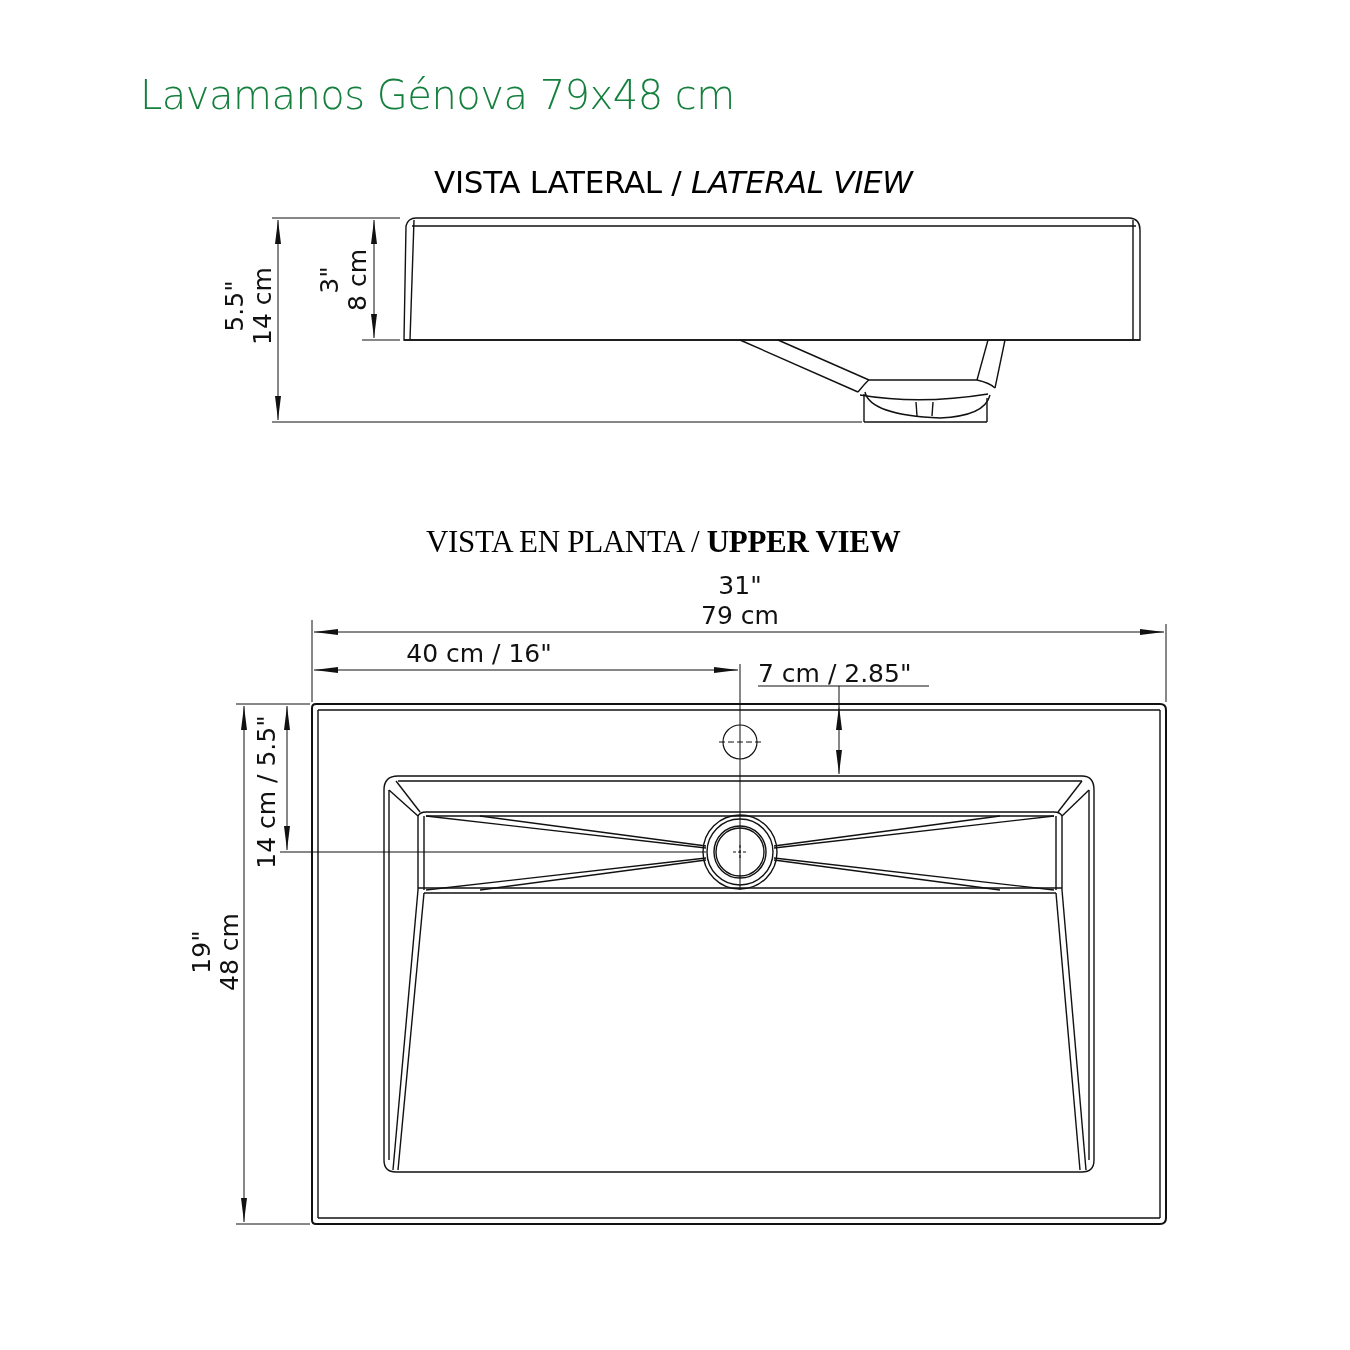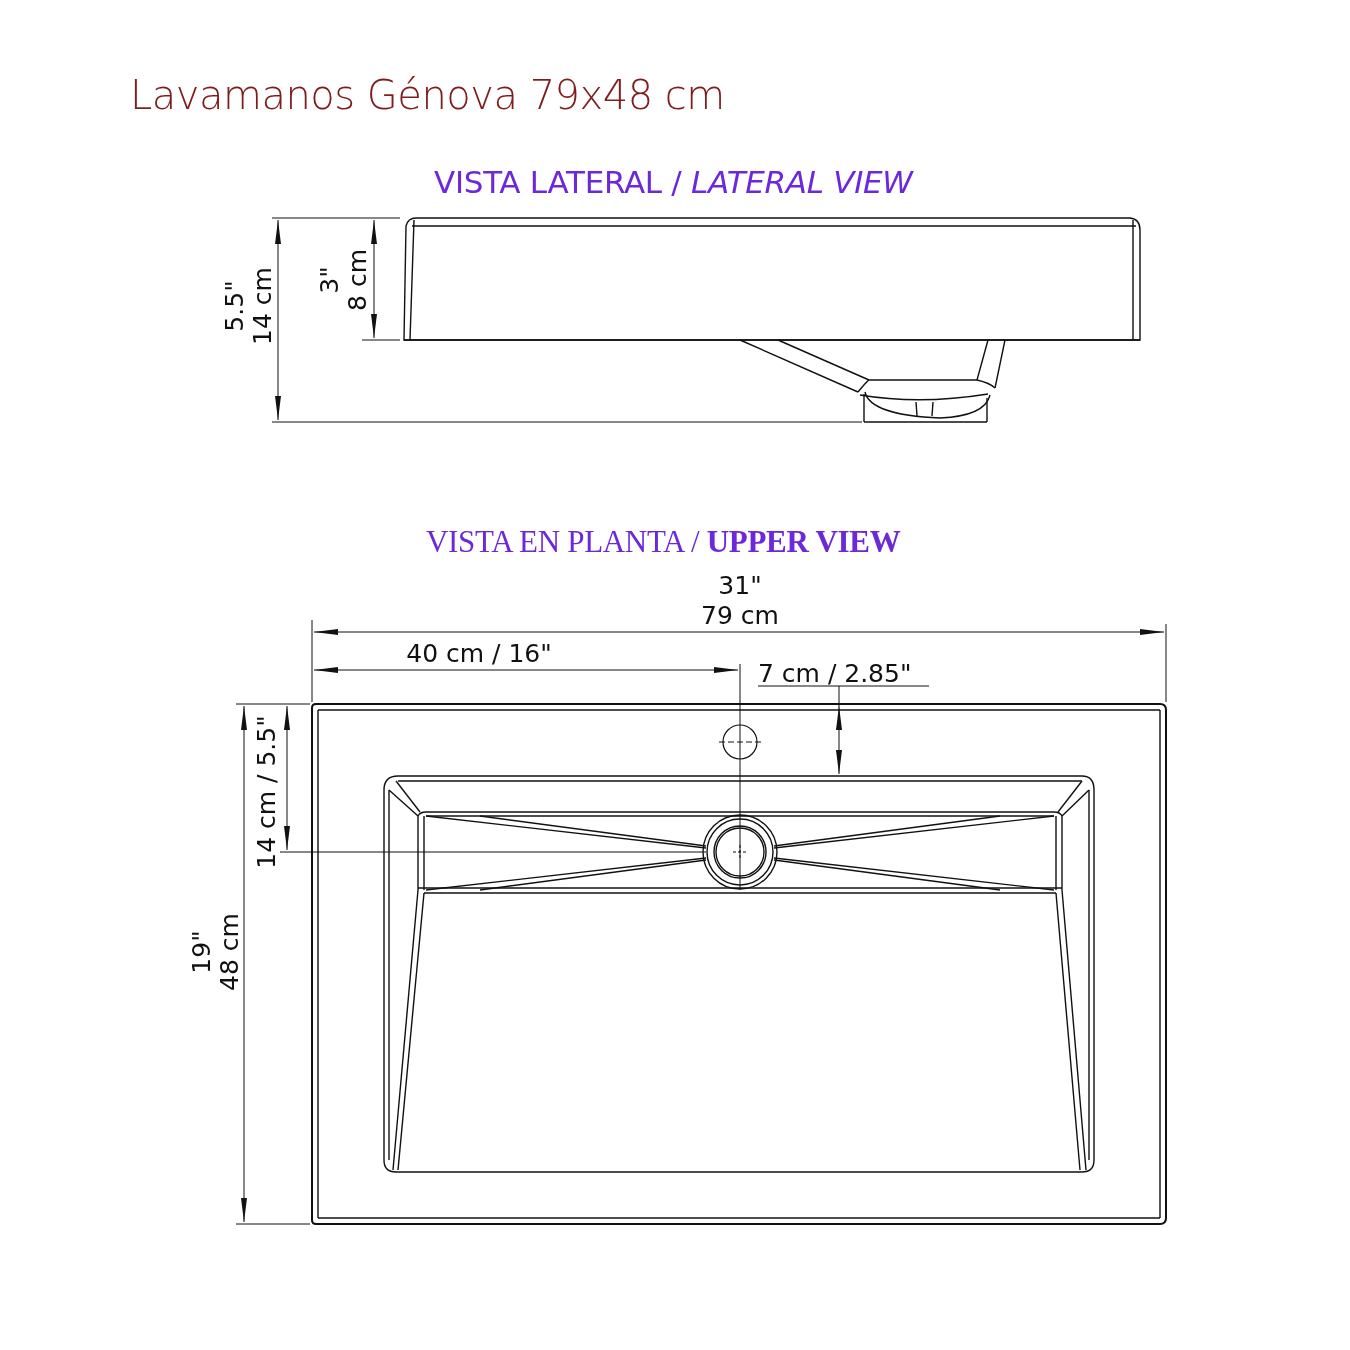--- a/index.html
+++ b/index.html
@@ -1,18 +1,18 @@
 <!DOCTYPE html>
 <html><head>
 <meta charset="utf-8">
 <style>
   html, body { margin: 0; padding: 0; background: #ffffff; }
   body { width: 1350px; height: 1350px; position: relative; overflow: hidden; font-family: "DejaVu Sans", sans-serif; }
-  .title { position: absolute; left: 130px; top: 72px; font-size: 40px; color: #7f1d1d; font-family: "DejaVu Sans", sans-serif; font-weight: 300; letter-spacing: -0.5px; white-space: nowrap; }
-  .view-title { position: absolute; font-size: 31px; color: #6d28d9; white-space: nowrap; font-family: "DejaVu Sans", sans-serif; letter-spacing: -0.3px; text-align: center; }
+  .title { position: absolute; left: 140px; top: 72px; font-size: 40px; color: #15803d; font-family: "DejaVu Sans", sans-serif; font-weight: 300; letter-spacing: -0.5px; white-space: nowrap; }
+  .view-title { position: absolute; font-size: 31px; color: #000000; white-space: nowrap; font-family: "DejaVu Sans", sans-serif; letter-spacing: -0.3px; text-align: center; }
   .vt-lateral { left: 434px; top: 164px; }
   .vt-upper { left: 426px; top: 524px; font-family: Liberation Serif, serif; }
   .vt-it { font-style: italic; }
   .vt-b { font-weight: bold; }
   svg { position: absolute; left: 0; top: 0; }
   .dim { font-family: "DejaVu Sans", sans-serif; font-size: 25px; fill: #111; }
 </style>
 </head>
 <body>
 

